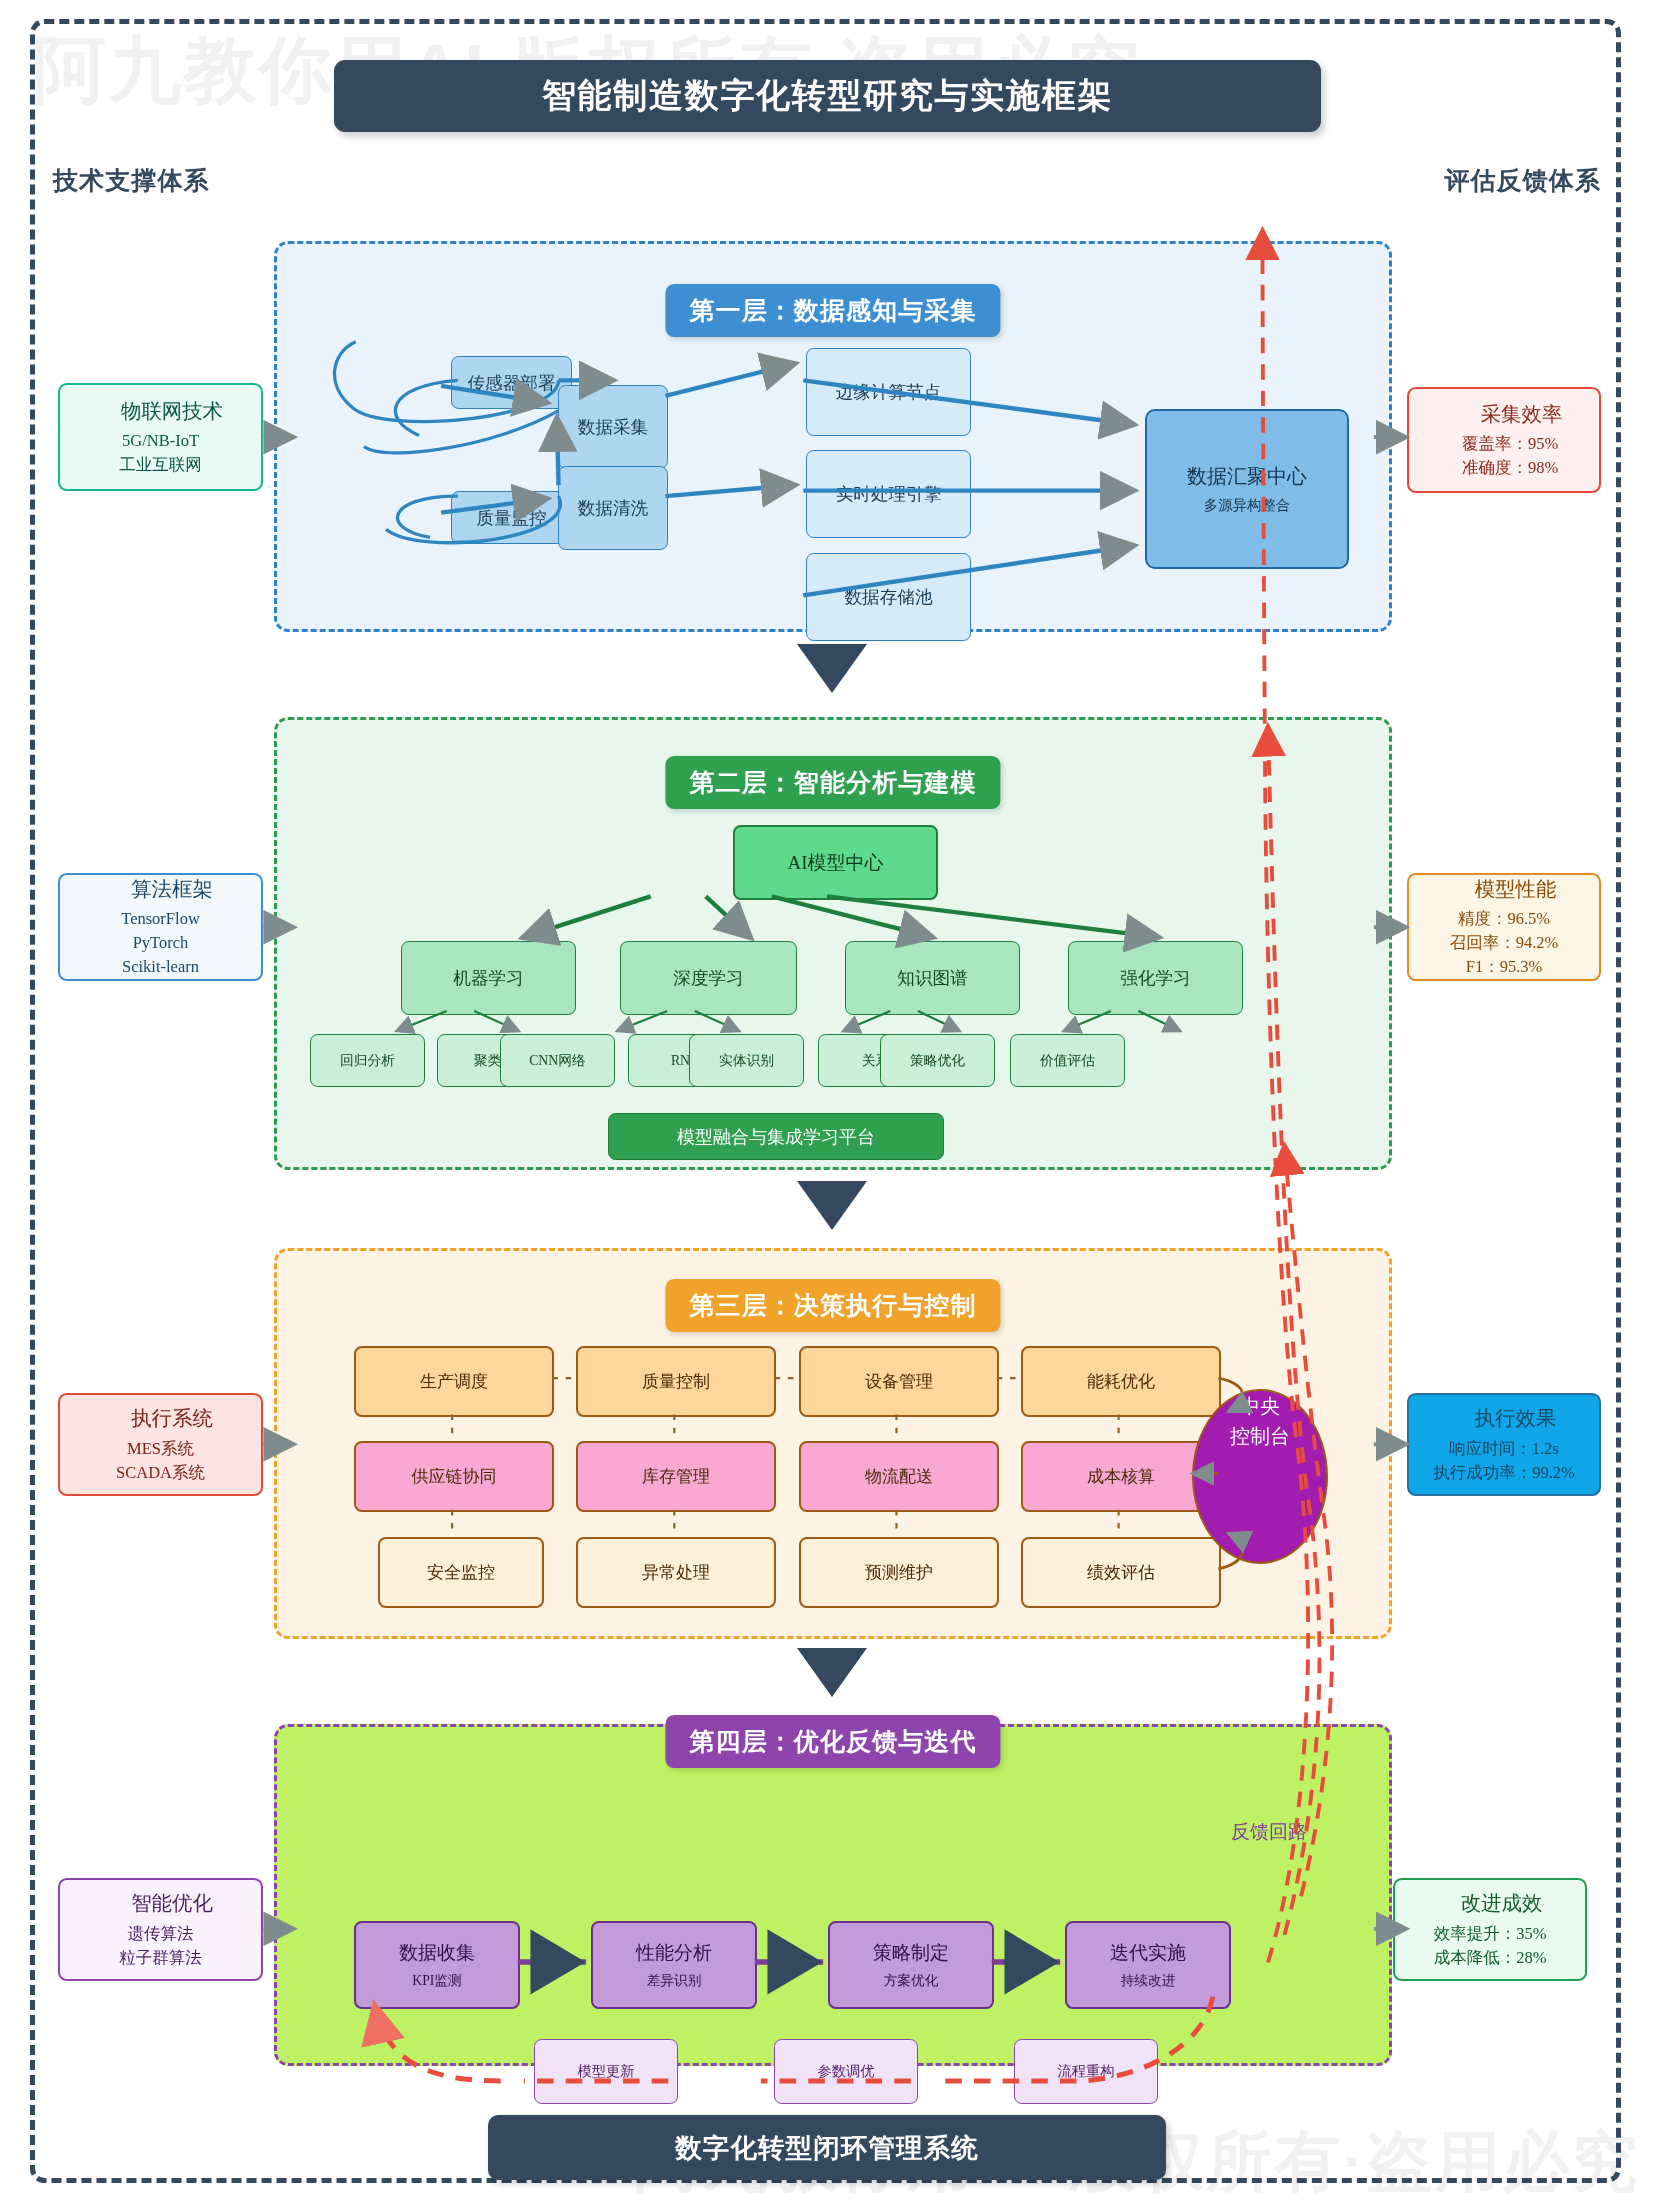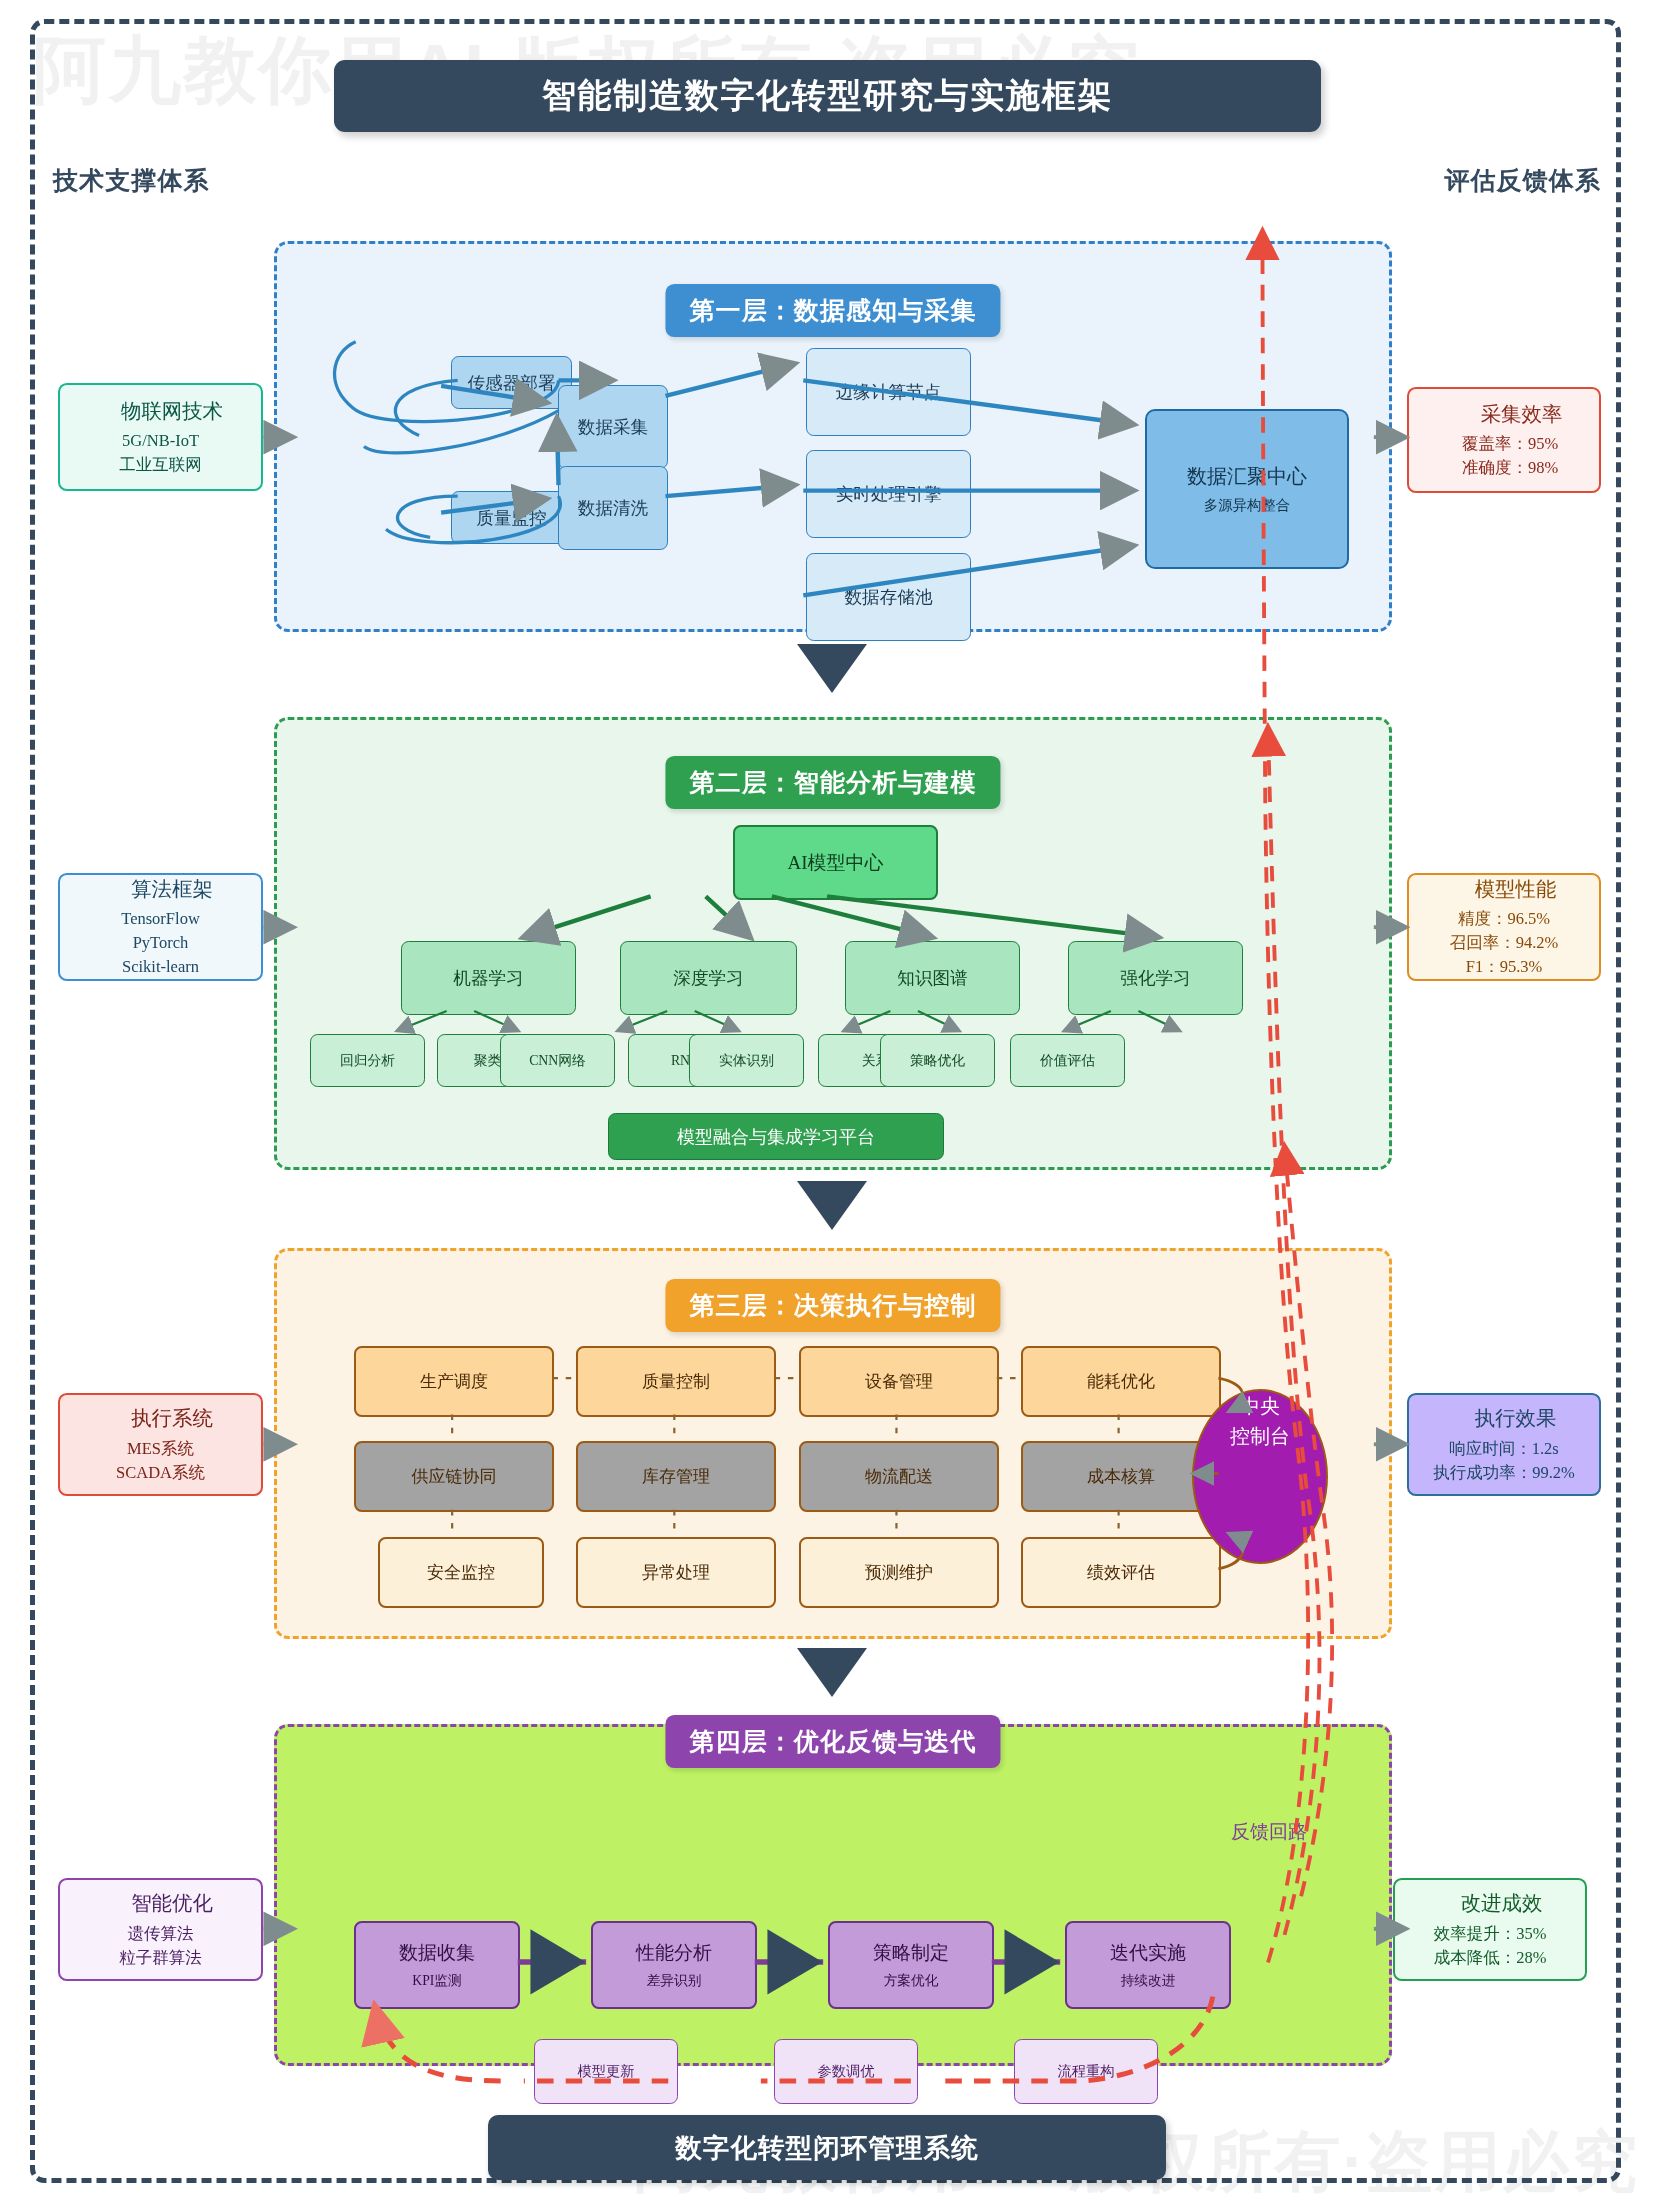--- a/index.html
+++ b/index.html
@@ -89,21 +89,21 @@
   .n-blue-hub{background:#7fbde8;border:2.8px solid #1f6aa5;color:#12344d;font-size:20px;border-radius:10px;}
 
   
   .n-green-hub{background:#5fd98a;border:2.2px solid #1e7e3c;color:#0f3d1e;font-size:19px;}
   .n-green{background:#a9e5bf;border:1.7px solid #1e7e3c;color:#124a24;font-size:17.6px;}
   .n-green-lite{background:#c9efd7;border:1.7px solid #1e7e3c;color:#124a24;font-size:13.8px;}
   .n-green-bar{background:#2ea04f;border:1.7px solid #1b7a3a;color:#ffffff;font-size:18px;border-radius:7.7px;}
 
   
   .n-or1{background:#fcd69a;border:2.2px solid #9c5a14;color:#4a2a06;font-size:17px;}
-  .n-or2{background:#a3a3a3;border:2.2px solid #9c5a14;color:#4a2a06;font-size:17px;}
+  .n-or2{background:#f9a8d4;border:2.2px solid #9c5a14;color:#4a2a06;font-size:17px;}
   .n-or3{background:#fdf0d9;border:2.2px solid #9c5a14;color:#4a2a06;font-size:17px;}
   .console{
     position:absolute;border-radius:50%;
     background:#a21caf;border:2.8px solid #9c5a14;color:#ffffff;
     display:flex;flex-direction:column;align-items:center;justify-content:flex-start;
     font-size:20px;line-height:1.5;font-family:"Liberation Serif","DejaVu Serif",serif;
   }
 
   
   .n-pur{background:#c39bd8;border:2.2px solid #6c2f8e;color:#311043;font-size:19px;}
@@ -117,21 +117,21 @@
   }
   .side-card .t{font-size:20.4px;margin-bottom:4.4px;margin-left:23px;}
   .side-card .l{font-size:16.5px;line-height:1.45;}
 
   .sc-teal{background:#e8faf3;border:2.8px solid #17b890;color:#0c5646;}
   .sc-blue{background:#f0f8fc;border:2.8px solid #3d8fd1;color:#1d4763;}
   .sc-red{background:#fbe4e2;border:2.8px solid #e04b38;color:#7c2318;}
   .sc-purple{background:#f9f1fc;border:2.8px solid #8e44ad;color:#4a1f61;}
   .sc-redlite{background:#fdf0ee;border:2.8px solid #e04b38;color:#8a2a1c;}
   .sc-orange{background:#fdf6e7;border:2.8px solid #e08c22;color:#8a4a07;}
-  .sc-blue2{background:#c4b5fd;border:2.8px solid #2b6f9b;color:#1d4763;}
+  .sc-blue2{background:#0ea5e9;border:2.8px solid #2b6f9b;color:#1d4763;}
   .sc-green{background:#e8fbee;border:2.8px solid #22a04f;color:#125c2b;}
 
   
   .down-arrow{
     position:absolute;width:0;height:0;
     border-left:35px solid transparent;border-right:35px solid transparent;
     border-top:49px solid #34495e;
   }
 
   

